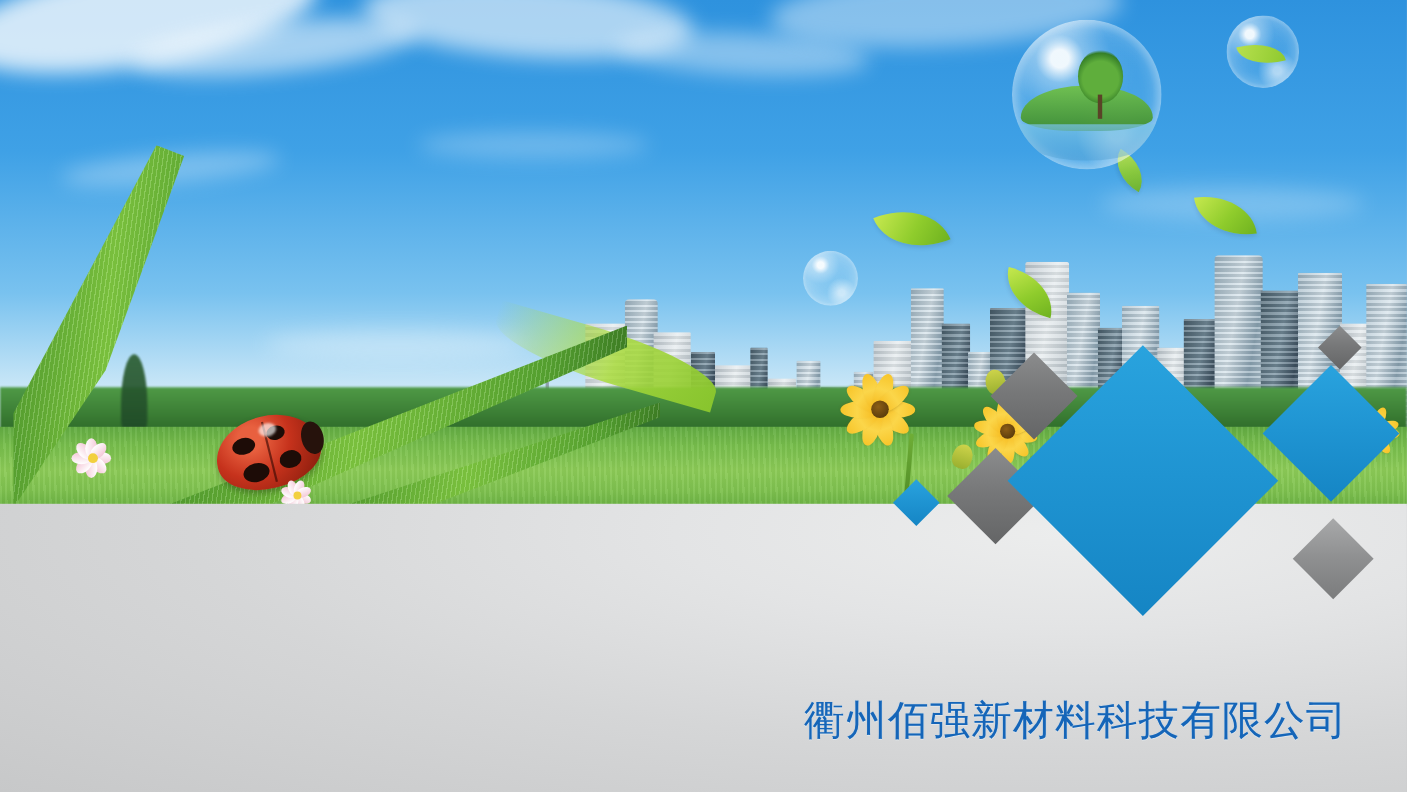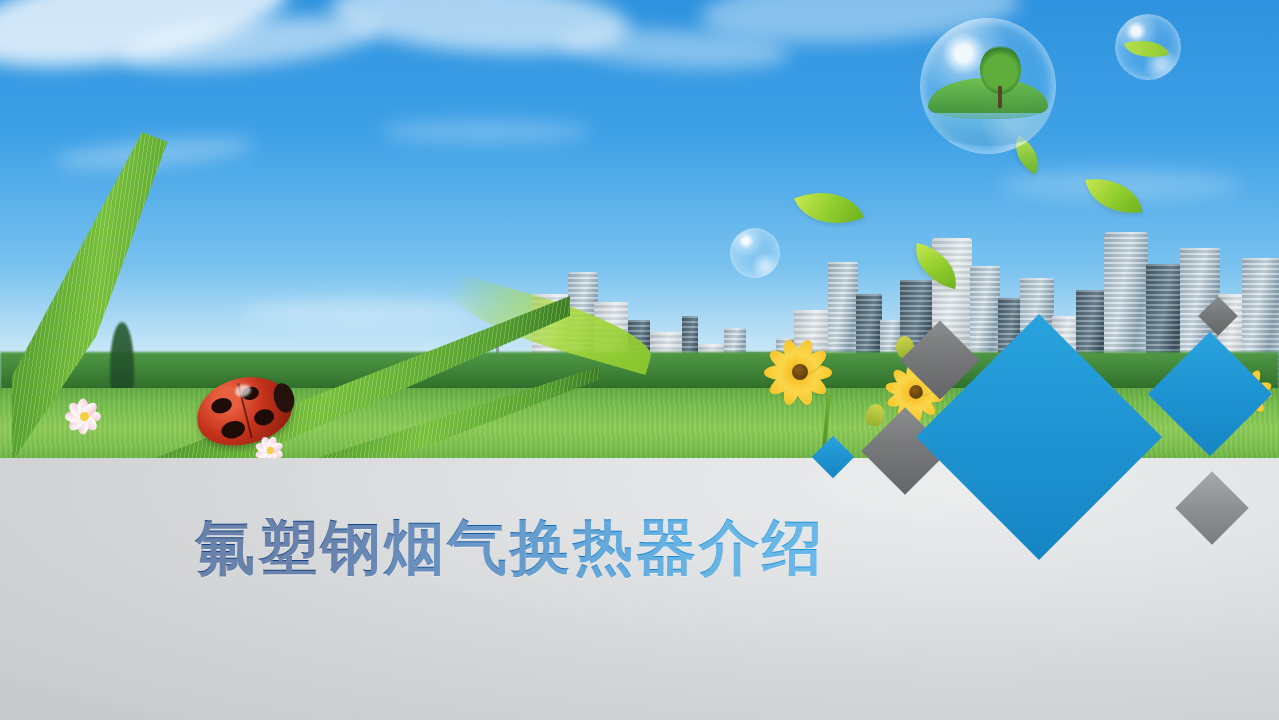--- a/index.html
+++ b/index.html
@@ -385,16 +385,16 @@
   <div class="panel"></div>
 
   <div class="dia dia-gray   dG3"></div>
   <div class="dia dia-gray   dG2"></div>
   <div class="dia dia-blue   dB2"></div>
   <div class="dia dia-gray   dG1"></div>
   <div class="dia dia-blue   dB3"></div>
   <div class="dia dia-blue   dB1"></div>
   <div class="dia dia-gray-lt dG4"></div>
 
-  <div class="title">氟塑钢烟气换热器介绍</div>
-
+
+  <div class="company">衢州佰强新材料科技有限公司</div>
 
 </div>
 
 </body></html>

